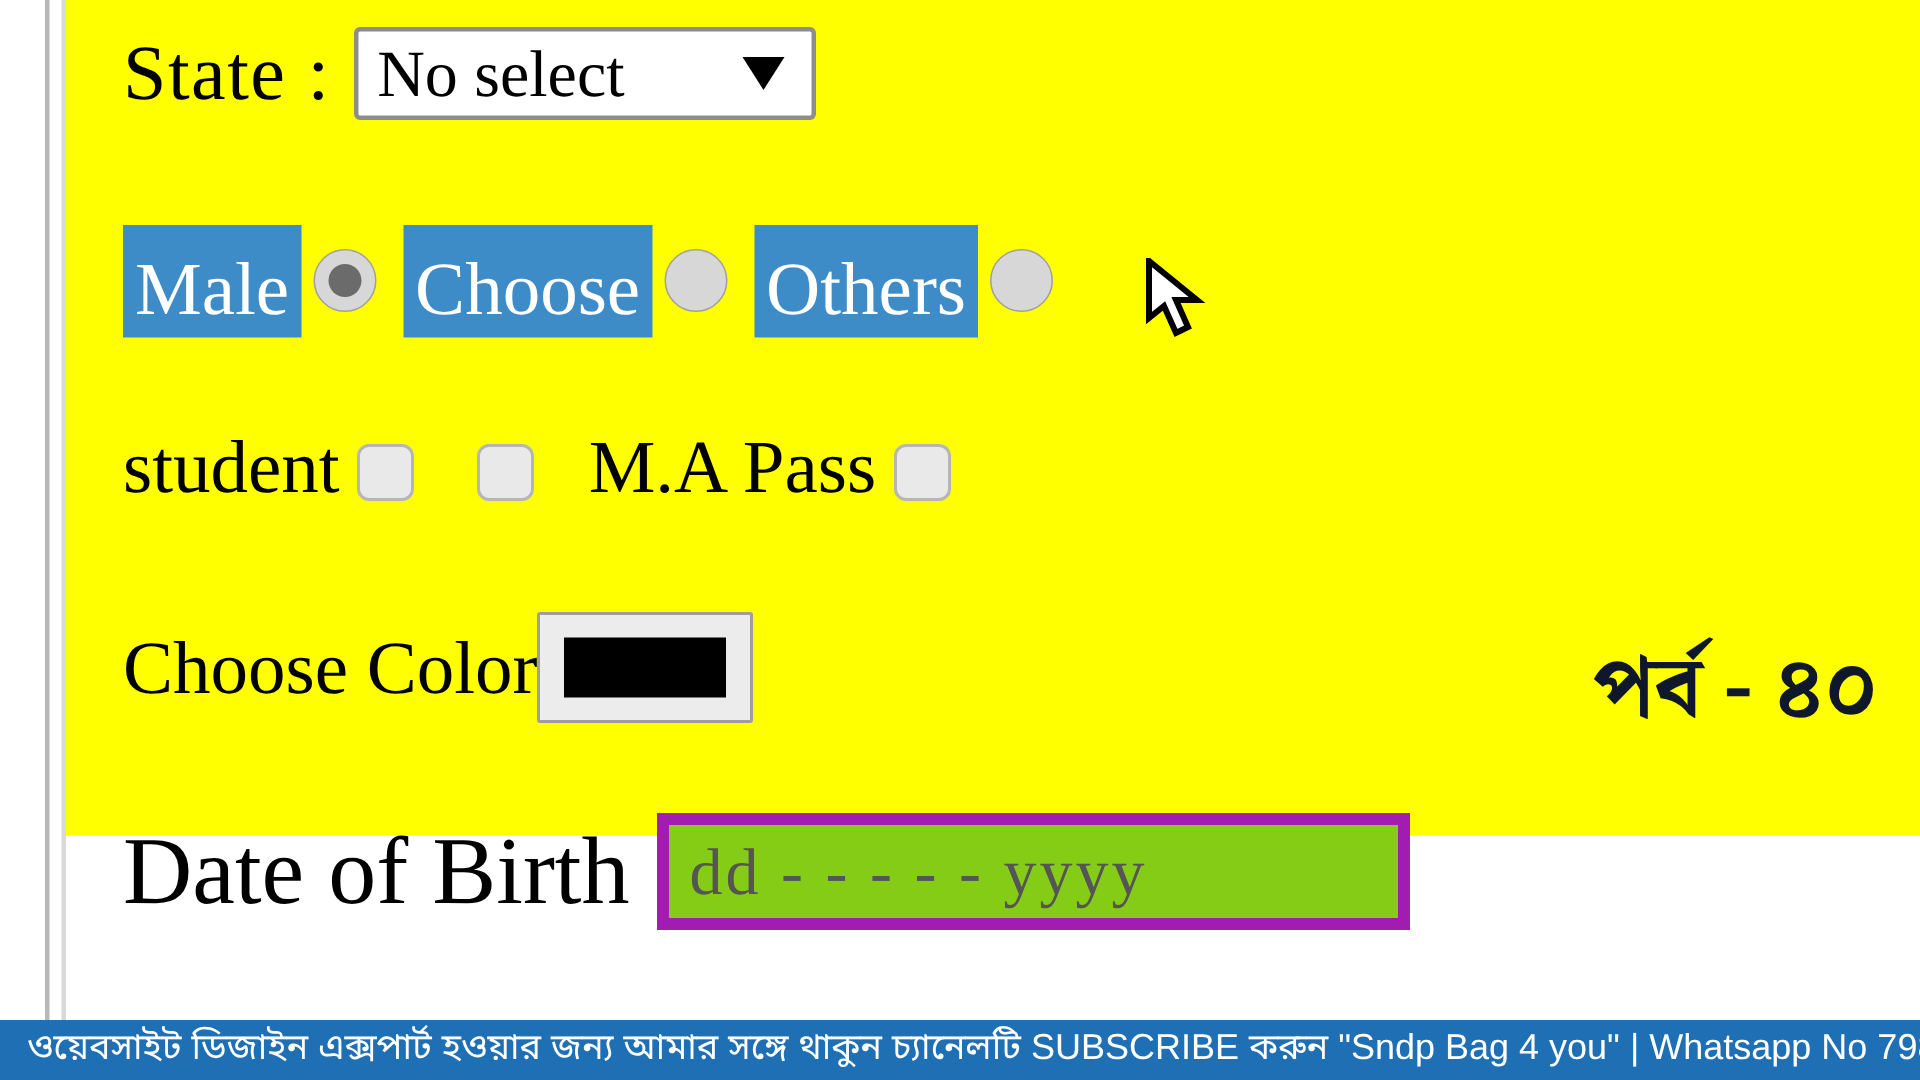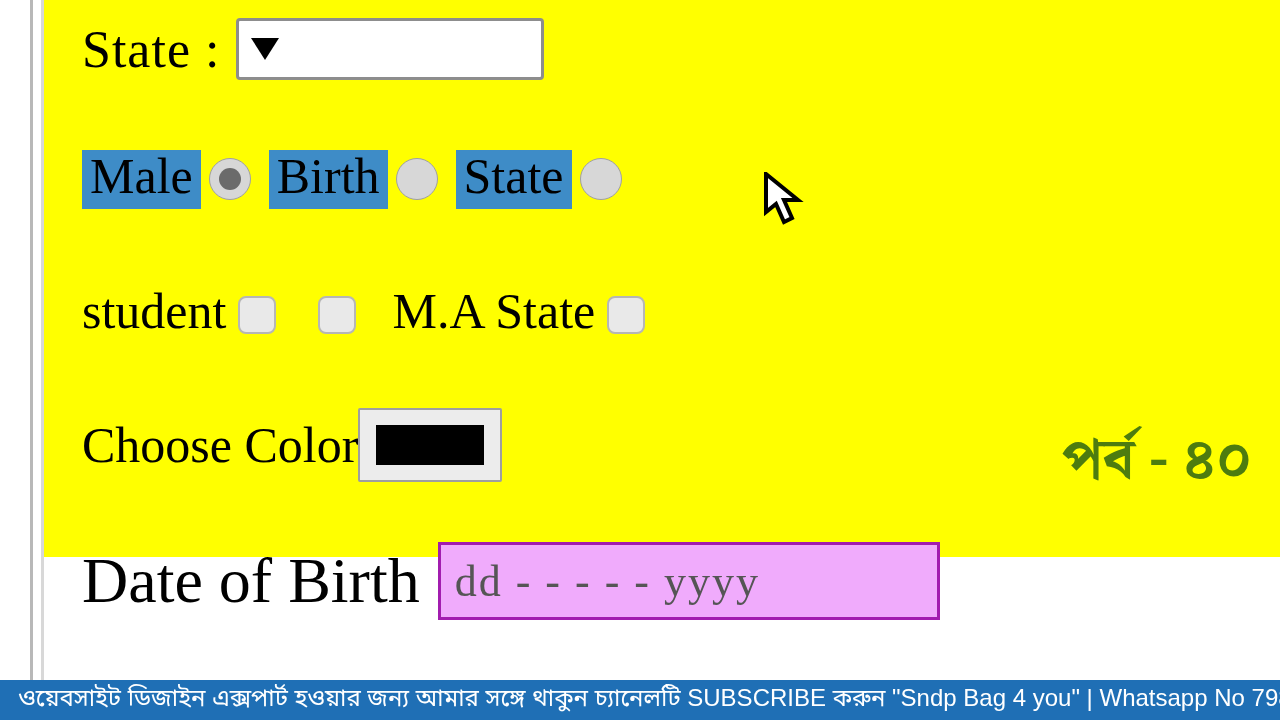--- a/index.html
+++ b/index.html
@@ -28,22 +28,22 @@
     padding: 0 12px; justify-content: space-between;
   }
   .select-text { font-size: 44px; color: #000; }
   .tri {
     width: 0; height: 0; border-left: 14px solid transparent; border-right: 14px solid transparent;
     border-top: 22px solid #000; margin-right: 6px;
   }
 
   .row-gender { top: 150px; align-items: center; }
   .hl {
-    display: inline-block; background: #3e8cc7; color: #000000; font-size: 50px;
-    padding: 0px 8px 6px 8px; margin-right: 6px; line-height: 1.05;
+    display: inline-block; background: #3e8cc7; color: #ffffff; font-size: 50px;
+    padding: 16px 8px 6px 8px; margin-right: 6px; line-height: 1.05;
   }
   .radio {
     display: inline-block; width: 42px; height: 42px; border-radius: 50%;
     background: #d7d7d7; border: 1px solid #a0a0a0; margin: 0 18px 0 2px;
     position: relative;
   }
   .radio.checked::after {
     content: ""; position: absolute; left: 9px; top: 9px; width: 22px; height: 22px;
     border-radius: 50%; background: #6b6b6b;
   }
@@ -64,27 +64,27 @@
   .color-btn {
     width: 144px; height: 74px; background: #ececec; border: 2px solid #9e9e9e;
     display: inline-flex; align-items: center; justify-content: center;
     border-radius: 2px;
   }
   .swatch { width: 108px; height: 40px; background: #000; }
 
   .row-dob { top: 542px; }
   .lbl-dob { font-size: 64px; color: #000; margin-right: 18px; }
   .dob-input {
-    width: 502px; height: 78px; background: #f0abfc; border: 3px solid #a21caf;
+    width: 502px; height: 78px; background: #84cc16; border: 8px solid #a21caf;
     font-size: 44px; color: #555; padding: 4px 14px; display: flex; align-items: center;
     letter-spacing: 2px;
   }
 
   .episode {
-    position: absolute; right: 28px; bottom: 50px; color: #4d7c0f;
+    position: absolute; right: 28px; bottom: 50px; color: #0f172a;
     font-size: 58px; font-family: "Noto Serif Bengali", "Times New Roman", serif;
     font-weight: bold;
   }
 
   .banner {
     position: absolute; left: 0; right: 0; bottom: 0; height: 40px;
     background: #1f6fb5; color: #fff; font-family: Arial, "Noto Sans Bengali", sans-serif;
     font-size: 24px; display: flex; align-items: center; padding: 0 18px;
     white-space: nowrap; overflow: hidden;
   }
@@ -92,46 +92,47 @@
 </head>
 <body>
 
 <div class="page">
   <div class="left-border"></div>
   <div class="yellow-panel">
 
     <div class="row row-state">
       <span class="lbl-state">State :</span>
       <div class="select-wrap">
+        <span class="select-text">No select</span>
         <span class="tri"></span>
       </div>
     </div>
 
     <div class="row row-gender">
       <span class="hl">Male</span>
       <span class="radio checked"></span>
 
-      <span class="hl">Birth</span>
+      <span class="hl">Choose</span>
       <span class="radio"></span>
 
-      <span class="hl">State</span>
+      <span class="hl">Others</span>
       <span class="radio"></span>
 
       <svg class="cursor" style="left:680px; top:22px" viewBox="0 0 24 28">
         <path d="M2 1 L2 20 L7 16 L11 25 L15 23 L11 14 L18 14 Z" fill="#ffffff" stroke="#000" stroke-width="2"></path>
       </svg>
     </div>
 
     <div class="row row-check">
       <span class="chk-label">student</span>
       <span class="chk"></span>
 
       <span class="chk"></span>
 
-      <span class="chk-label">M.A State</span>
+      <span class="chk-label">M.A Pass</span>
       <span class="chk"></span>
     </div>
 
     <div class="row row-color">
       <span class="lbl-color">Choose Color</span>
       <div class="color-btn">
         <div class="swatch" style="background: rgb(0, 0, 0);"></div>
       </div>
     </div>
 

